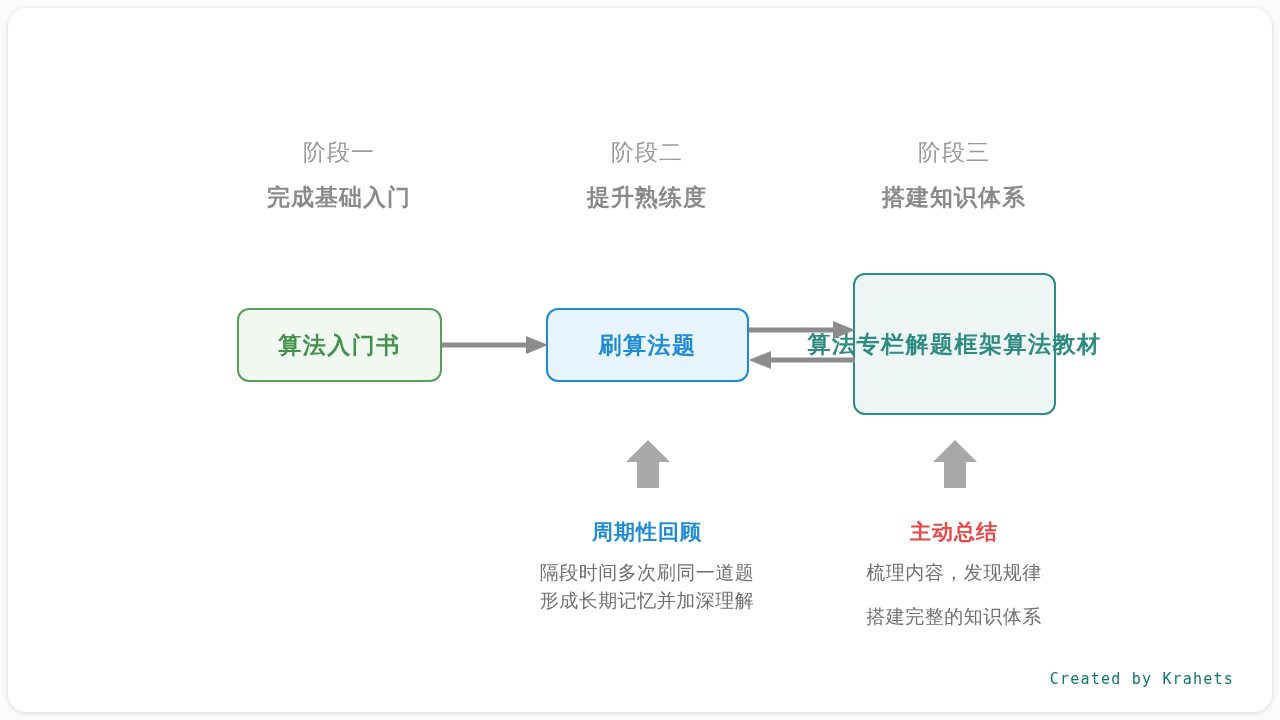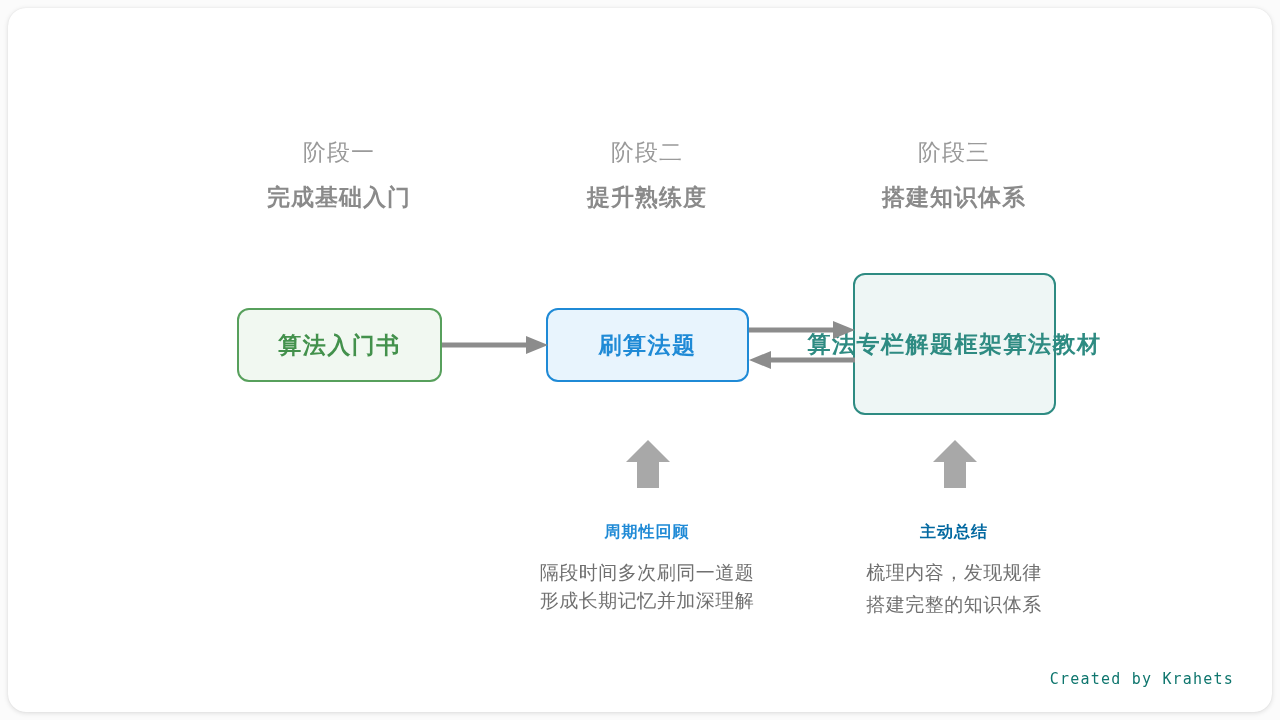--- a/index.html
+++ b/index.html
@@ -114,38 +114,38 @@
   }
   .up-arrow svg { display: block; }
 
   
   .annotation {
     position: absolute;
     width: 300px;
     text-align: center;
   }
   .annotation-title {
-    font-size: 16px;
+    font-size: 21px;
     font-weight: bold;
     line-height: 30px;
     letter-spacing: 1px;
     white-space: nowrap;
   }
   .annotation-desc {
     font-size: 19px;
     color: #707070;
     line-height: 28px;
     letter-spacing: 0.5px;
     margin-top: 12px;
     white-space: nowrap;
   }
   #annotation-review { left: 489px; top: 509px; }
   #annotation-review .annotation-title { color: #1f8ad6; }
   #annotation-summary { left: 796px; top: 509px; }
-  #annotation-summary .annotation-title { color: #0369a1; }
+  #annotation-summary .annotation-title { color: #ef4444; }
 
   
   #credit {
     position: absolute;
     right: 38px;
     bottom: 24px;
     font-family: "DejaVu Sans Mono", "Liberation Mono", monospace;
     font-size: 15px;
     color: #0f766e;
     letter-spacing: 1.2px;
@@ -222,19 +222,19 @@
 
     <div class="annotation" id="annotation-review">
       <div class="annotation-title">周期性回顾</div>
       <div class="annotation-desc">隔段时间多次刷同一道题</div>
       <div class="annotation-desc" style="margin-top:0;">形成长期记忆并加深理解</div>
     </div>
 
     <div class="annotation" id="annotation-summary">
       <div class="annotation-title">主动总结</div>
       <div class="annotation-desc">梳理内容，发现规律</div>
-      <div class="annotation-desc" style="margin-top:4px;">搭建完整的知识体系</div>
+      <div class="annotation-desc" style="margin-top:16px;">搭建完整的知识体系</div>
     </div>
 
     <div id="credit">Created by Krahets</div>
 
   </div>
 </div>
 
 </body></html>

